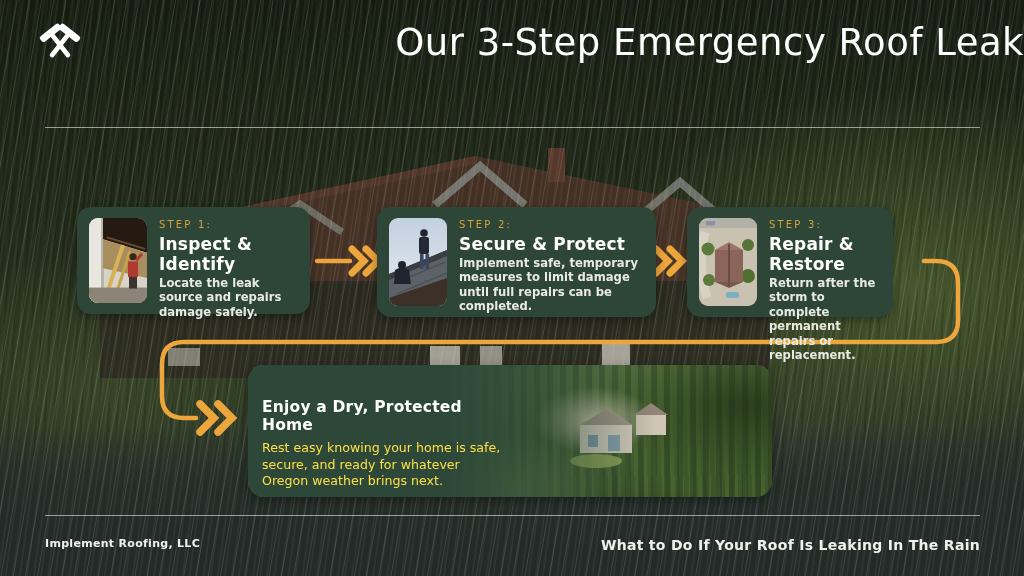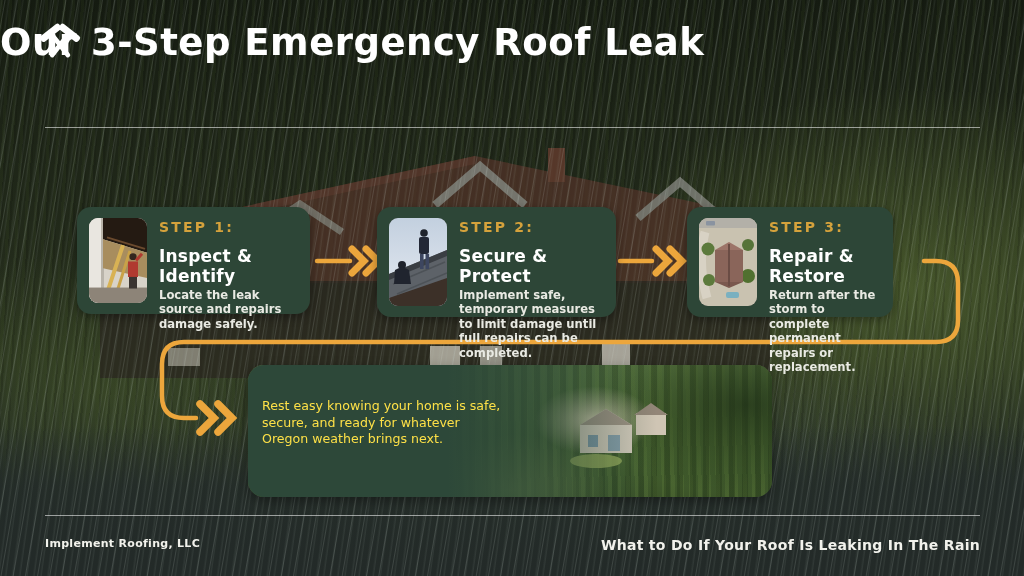--- a/index.html
+++ b/index.html
@@ -30,41 +30,41 @@
   }
   .rain{
     position:absolute;inset:0;z-index:1;pointer-events:none;
     background:
       repeating-linear-gradient(100deg, rgba(214,226,218,0) 0px, rgba(214,226,218,0) 4px, rgba(214,226,218,.15) 5px, rgba(214,226,218,0) 6px, rgba(214,226,218,0) 12px),
       repeating-linear-gradient(98deg, rgba(180,196,186,0) 0px, rgba(180,196,186,.09) 2px, rgba(180,196,186,0) 3px, rgba(180,196,186,0) 7px);
   }
   
   .logo{position:absolute;left:36px;top:20px;z-index:3;}
   .title{
-    position:absolute;left:0;right:0;top:20px;z-index:3;text-align:left;
-    color:#ffffff;font-weight:700;font-size:37px;line-height:45px;letter-spacing:.5px;
+    position:absolute;left:0;right:0;top:20px;z-index:3;text-align:right;
+    color:#ffffff;font-weight:400;font-size:37px;line-height:45px;letter-spacing:.5px;
   }
   .divider{position:absolute;left:45px;right:44px;height:1px;background:rgba(255,255,255,.55);z-index:3;}
   .divider-top{top:127px;}
   .divider-bottom{top:515px;}
   
   .flow-svg{position:absolute;inset:0;z-index:2;pointer-events:none;}
   
   .step-card{
     position:absolute;background:#2d4637;border-radius:14px;
     padding:11px 12px;box-sizing:border-box;display:flex;gap:12px;z-index:3;
     box-shadow:0 3px 10px rgba(0,0,0,.35);
   }
   .card-1{left:77px;top:207px;width:233px;height:107px;}
-  .card-2{left:377px;top:207px;width:239px;height:110px;}
+  .card-2{left:377px;top:207px;width:279px;height:110px;}
   .card-3{left:687px;top:207px;width:206px;height:110px;}
   .step-photo{flex:0 0 58px;width:58px;border-radius:9px;overflow:hidden;background:#555;}
   .step-photo svg{display:block;width:100%;height:100%;}
   .step-text{flex:1;min-width:0;padding-top:1px;}
-  .step-label{color:#D5A23C;font-size:14px;font-weight:700;letter-spacing:2.2px;margin-bottom:11px;}
+  .step-label{color:#D5A23C;font-size:10px;font-weight:400;letter-spacing:2.2px;margin-bottom:4px;}
   .step-title{color:#ffffff;font-size:17px;font-weight:800;letter-spacing:.2px;margin-bottom:2px;}
   .step-desc{color:#e9eae3;font-size:11.6px;line-height:1.24;font-weight:bold;}
   
   .result-card{
     position:absolute;left:248px;top:365px;width:524px;height:132px;border-radius:16px;
     overflow:hidden;z-index:3;box-shadow:0 4px 12px rgba(0,0,0,.35);
   }
   .result-photo{
     position:absolute;inset:0;
     background:
@@ -237,20 +237,21 @@
         <polygon points="18,34 44,18 70,34" fill="#a29486"></polygon>
         <rect x="74" y="22" width="30" height="22" fill="#cfc5b4"></rect>
         <polygon points="72,24 89,12 106,24" fill="#938678"></polygon>
         <rect x="26" y="44" width="10" height="12" fill="#7e99aa"></rect>
         <rect x="46" y="44" width="12" height="16" fill="#8aa2b0"></rect>
         <ellipse cx="34" cy="70" rx="26" ry="7" fill="#9db25e" opacity="0.8"></ellipse>
       </svg>
     </div>
     <div class="result-overlay"></div>
     <div class="result-text">
+      <div class="result-title">Enjoy a Dry, Protected Home</div>
       <div class="result-desc">Rest easy knowing your home is safe, secure, and ready for whatever Oregon weather brings next.</div>
     </div>
   </div>
 
   <div class="divider divider-bottom"></div>
   <div class="footer-left">Implement Roofing, LLC</div>
   <div class="footer-right">What to Do If Your Roof Is Leaking In The Rain</div>
 
 </div>
 

